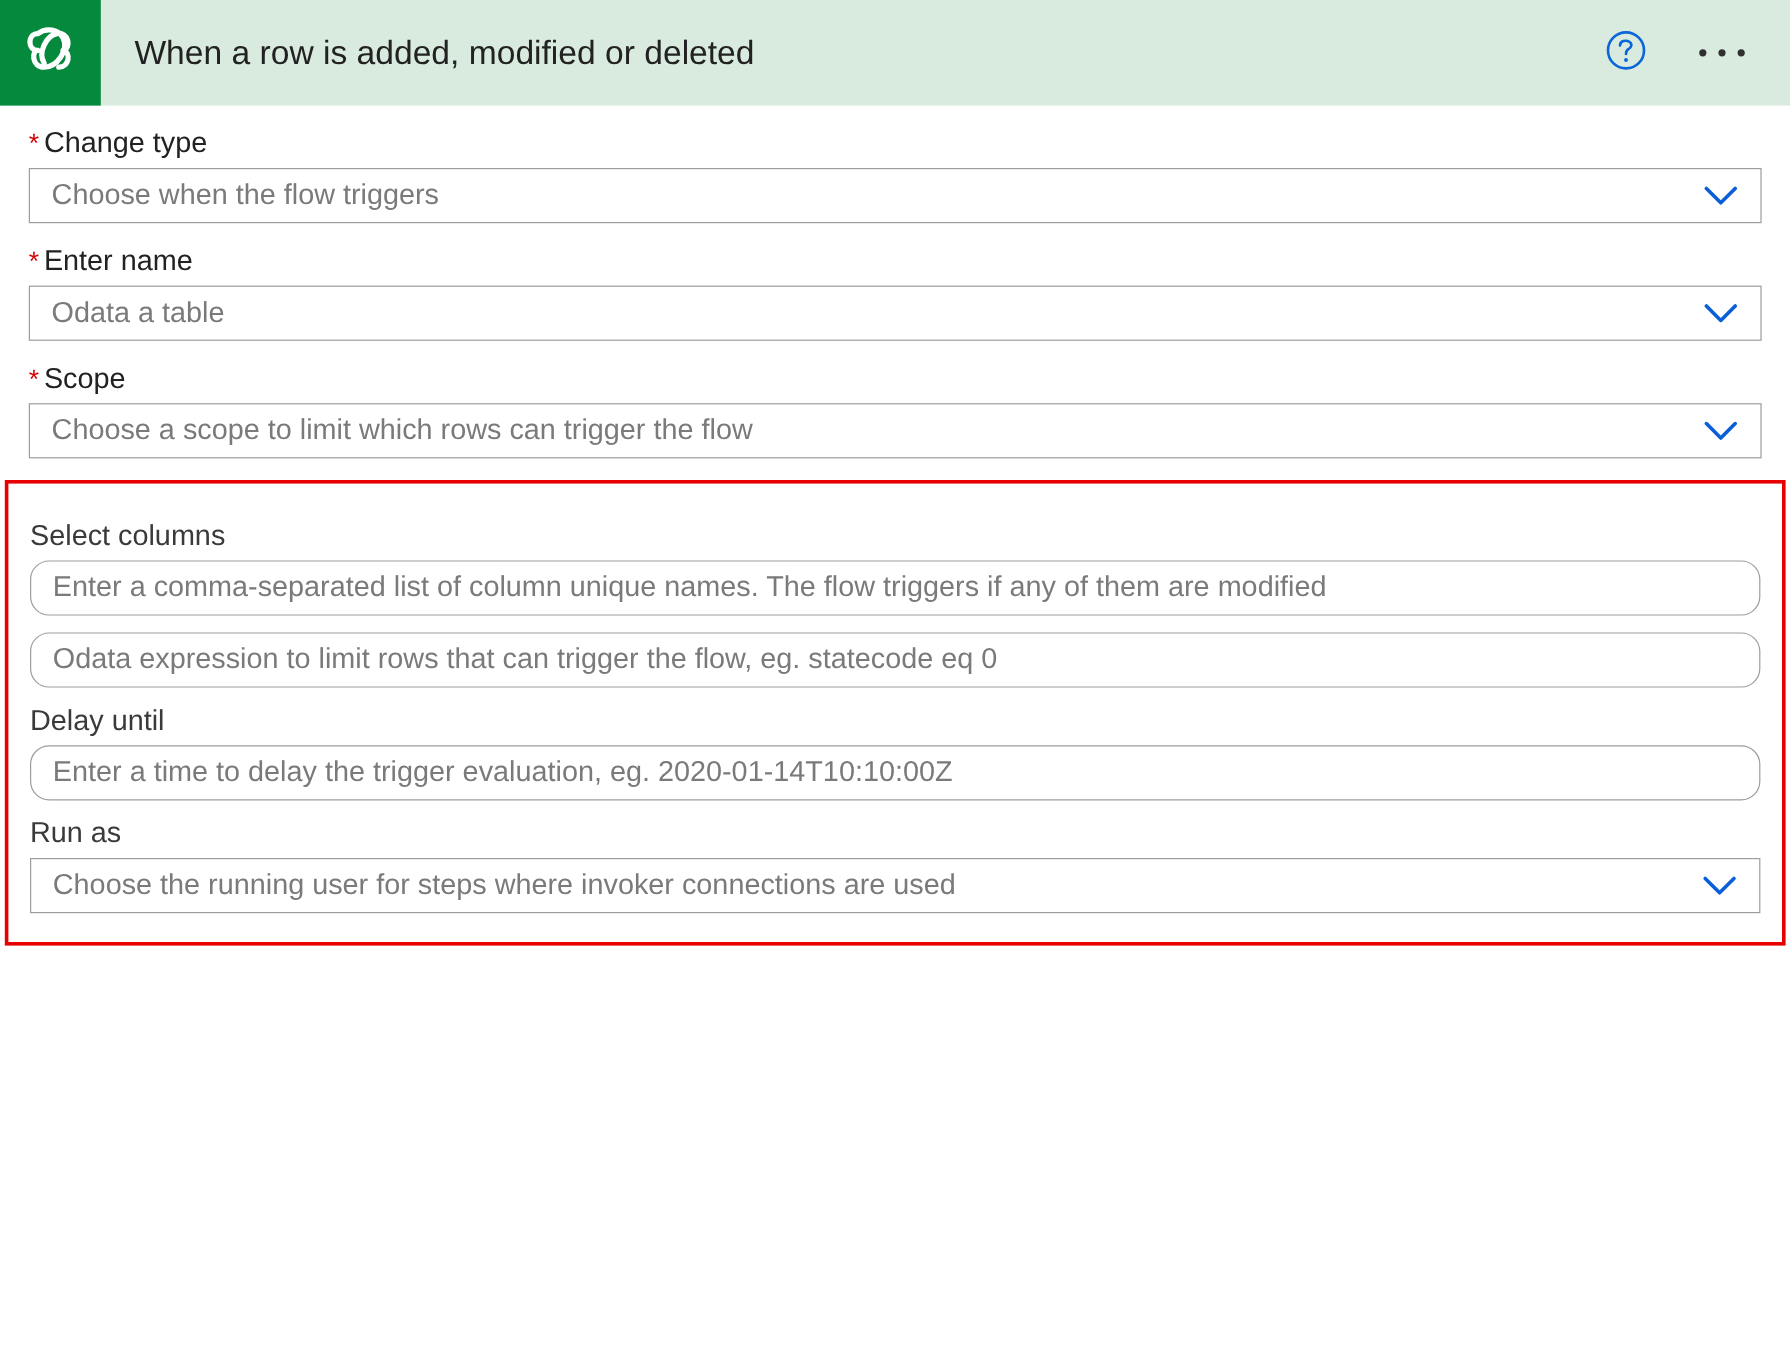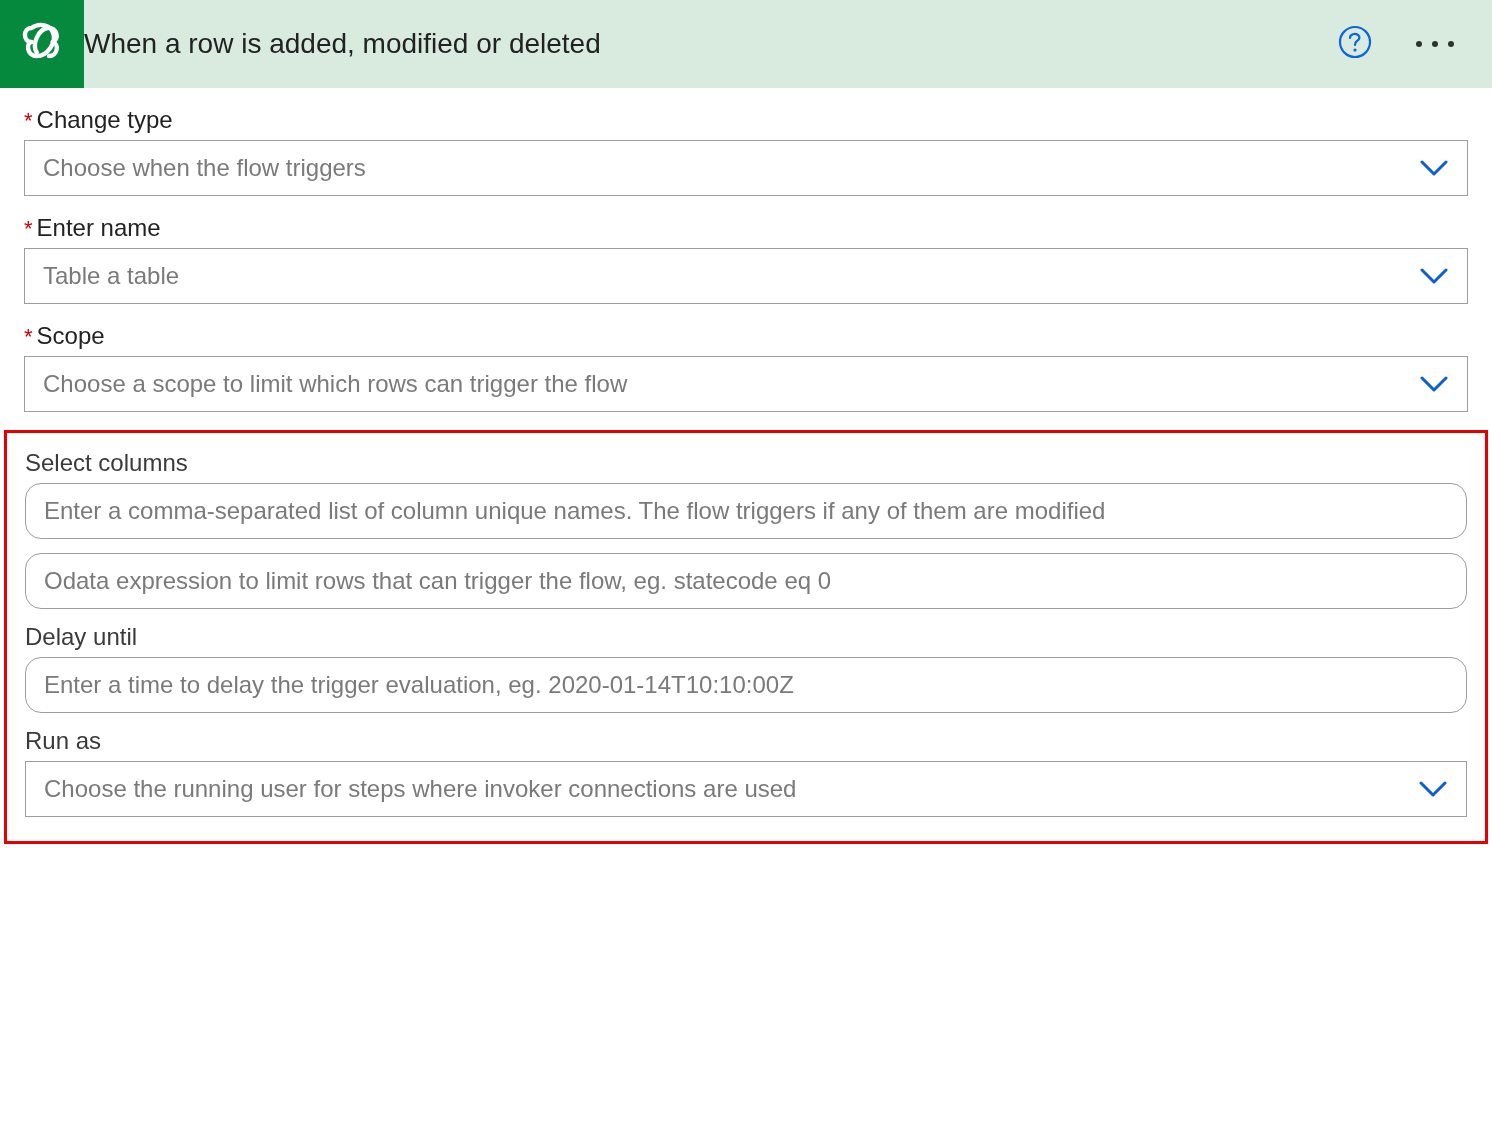--- a/index.html
+++ b/index.html
@@ -29,20 +29,21 @@
     }
     .header-icon-box svg {
       width: 56px;
       height: 56px;
     }
     .header-title {
       flex: 1;
       font-size: 28px;
       font-weight: 400;
       color: #222;
+      padding-left: 28px;
     }
     .header-actions {
       display: flex;
       align-items: center;
       gap: 36px;
       padding-right: 30px;
     }
     .help-icon {
       width: 34px;
       height: 34px;
@@ -85,21 +86,21 @@
     .required-star {
       color: #d40000;
       margin-right: 4px;
       font-size: 22px;
     }
     .select-box, .text-box {
       display: flex;
       align-items: center;
       border: 1px solid #9d9d9d;
       background: #ffffff;
-      height: 56px;
+      height: 46px;
       padding: 0 18px;
       cursor: pointer;
     }
     .text-box {
       cursor: text;
       border-radius: 16px;
     }
     .select-placeholder, .text-placeholder {
       flex: 1;
       font-size: 24px;
@@ -116,21 +117,21 @@
       align-items: center;
       justify-content: center;
     }
     .chevron-down svg {
       width: 28px;
       height: 18px;
     }
     .highlight-section {
       border: 3px solid #e80000;
       margin: 18px 4px 6px 4px;
-      padding: 2px 18px 24px 18px;
+      padding: 16px 18px 24px 18px;
     }
     .highlight-section .field-group {
       padding: 14px 0 0 0;
     }
     .highlight-section .field-label {
       font-size: 24px;
       color: #3a3a3a;
     }
   </style>
 </head>
@@ -180,21 +181,21 @@
       </span>
     </div>
   </div>
 
   <div class="field-group">
     <div class="field-label">
       <span class="required-star">*</span>
       <span>Enter name</span>
     </div>
     <div class="select-box">
-      <span class="select-placeholder">Table a table</span>
+      <span class="select-placeholder">Odata a table</span>
       <span class="chevron-down">
         <svg viewBox="0 0 28 18">
             <path d="M2 3 L14 15 L26 3" stroke="#0a5ed7" stroke-width="3" fill="none" stroke-linecap="round" stroke-linejoin="round"></path>
           </svg>
       </span>
     </div>
   </div>
 
   <div class="field-group">
     <div class="field-label">

